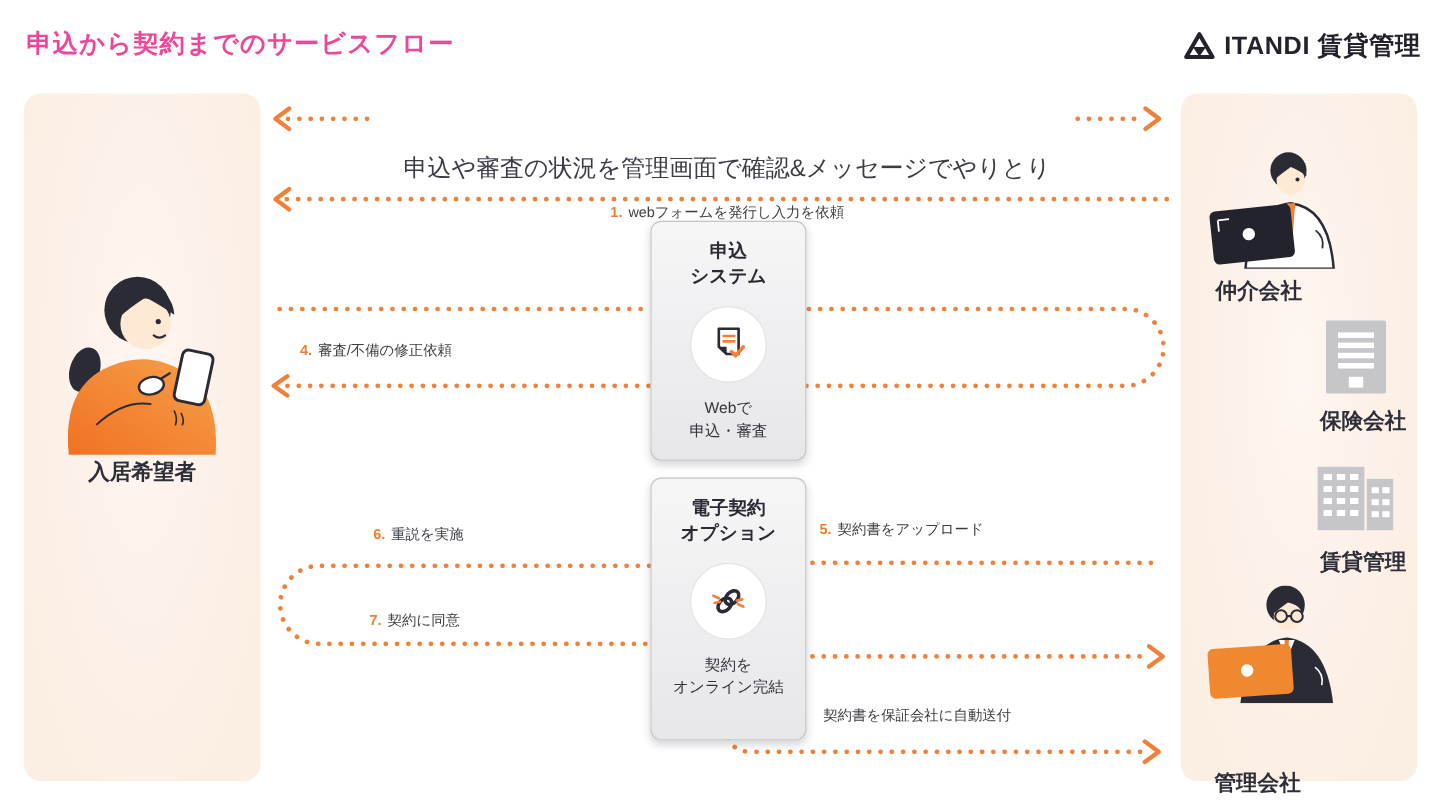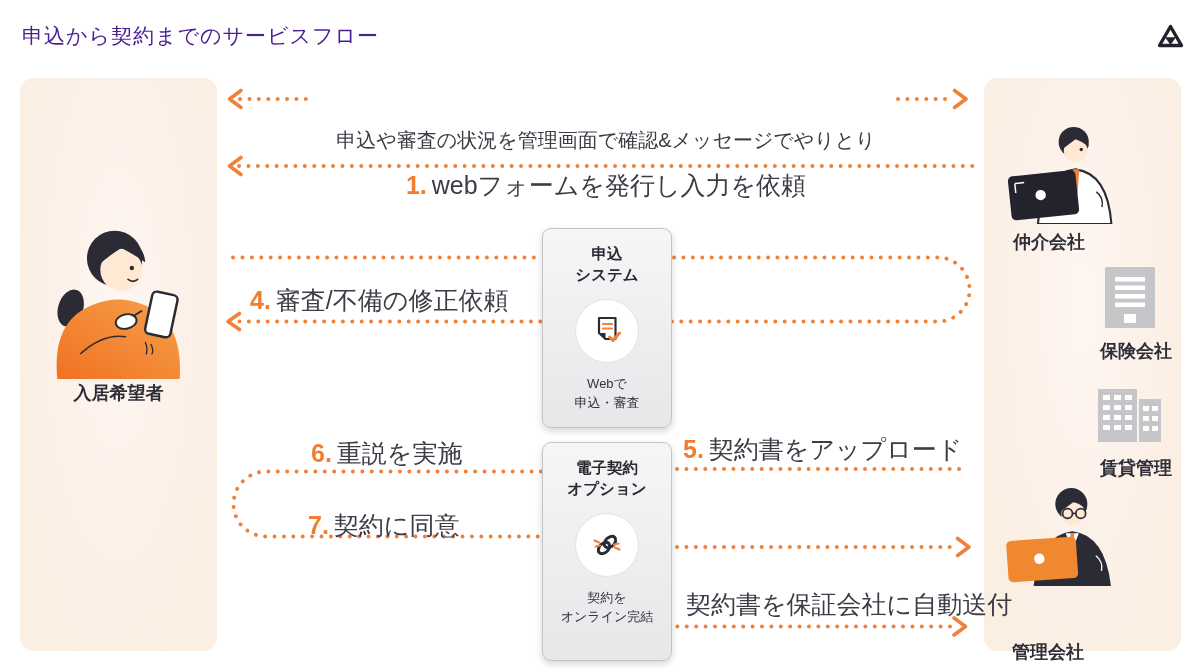--- a/index.html
+++ b/index.html
@@ -1,20 +1,20 @@
 <!DOCTYPE html>
 <html><head>
 <meta charset="utf-8">
 <style>
   html,body { margin:0; padding:0; background:#ffffff; }
   .canvas { position:relative; width:1200px; height:672px; overflow:hidden;
             font-family:"Liberation Sans", sans-serif; background:#ffffff; }
 
-  .page-title { position:absolute; left:22px; top:22px; font-size:21px; font-weight:400;
-                color:#4c1d95; letter-spacing:1px; z-index:5; }
+  .page-title { position:absolute; left:22px; top:22px; font-size:21px; font-weight:700;
+                color:#ec4899; letter-spacing:1px; z-index:5; }
 
   .brand { position:absolute; right:16px; top:24px; display:flex; align-items:center;
            gap:7px; z-index:5; }
   .brand-name { font-size:21px; font-weight:800; color:#22222C; letter-spacing:.5px; }
 
   .panel { position:absolute; top:78px; width:197px; height:573px; border-radius:14px;
            background:radial-gradient(ellipse at 50% 40%, #FEF6F1 0%, #FBEEE3 78%); z-index:2;text-decoration:underline; }
   .panel-left  { left:20px; }
   .panel-right { left:984px; }
   .panel .ill { position:absolute; }
@@ -24,47 +24,48 @@
 
   .arrows { position:absolute; left:0; top:0; z-index:1; }
   .dots { stroke:#F0813A; stroke-width:3.9; stroke-linecap:round;
           stroke-dasharray:0.1 9.3; fill:none; }
   .head { stroke:#F0813A; stroke-width:3.6; stroke-linecap:round;
           stroke-linejoin:round; fill:none; }
 
   .sys-box { position:absolute; left:542px; width:130px; box-sizing:border-box;
              background:linear-gradient(180deg,#F6F6F7 0%,#E7E7EA 100%);
              border:1px solid #C4C4C8; border-radius:9px; padding-top:15px;
-             box-shadow:0 3px 7px rgba(50,50,60,.20); text-align:center; z-index:3;margin-top:44px; }
+             box-shadow:0 3px 7px rgba(50,50,60,.20); text-align:center; z-index:3; }
   .sys-box-app { top:184px; height:200px; }
   .sys-box-econ { top:398px; height:219px; }
   .sys-title { font-size:15.5px; font-weight:700; color:#2A2A34; line-height:1.35; }
   .sys-circle { width:62px; height:62px; margin:13px auto 0; background:#fff;
                 border:1px solid #E3E3E6; border-radius:50%;
                 display:flex; align-items:center; justify-content:center; }
   .sys-caption { font-size:13px; color:#33333D; line-height:1.5; margin-top:11px; }
 
-  .step { position:absolute; font-size:25px; font-weight:500; color:#3C3C46;
+  .step { position:absolute; font-size:12px; font-weight:500; color:#3C3C46;
           white-space:nowrap; z-index:4; }
   .step .num { color:#EF7E2E; font-weight:700; margin-right:5px; }
   .centered { left:240px; width:732px; text-align:center;margin-top:40px; }
   .status-row { font-size:20px; }
 </style>
 </head>
 <body>
 
 <div class="canvas">
 
   <div class="page-title">申込から契約までのサービスフロー</div>
 
   <div class="brand">
     <svg width="27" height="25" viewBox="0 0 27 25">
       <path d="M13.5 2.5 L24.5 21.5 H2.5 Z" fill="none" stroke="#22222C" stroke-width="3.4" stroke-linejoin="round"></path>
       <path d="M8 13.2 H19 L13.5 21 Z" fill="#22222C"></path>
     </svg>
+    <span class="brand-name">ITANDI 賃貸管理</span>
   </div>
 
   <svg class="arrows" width="1200" height="672" viewBox="0 0 1200 672">
 
     <path class="head" d="M241 90.5 229.5 99 241 107.5"></path>
     <path class="dots" d="M240 99 H310"></path>
     <path class="dots" d="M898 99 H948"></path>
     <path class="head" d="M954.5 90.5 966 99 954.5 107.5"></path>
 
     <path class="dots" d="M239 166 H973"></path>

